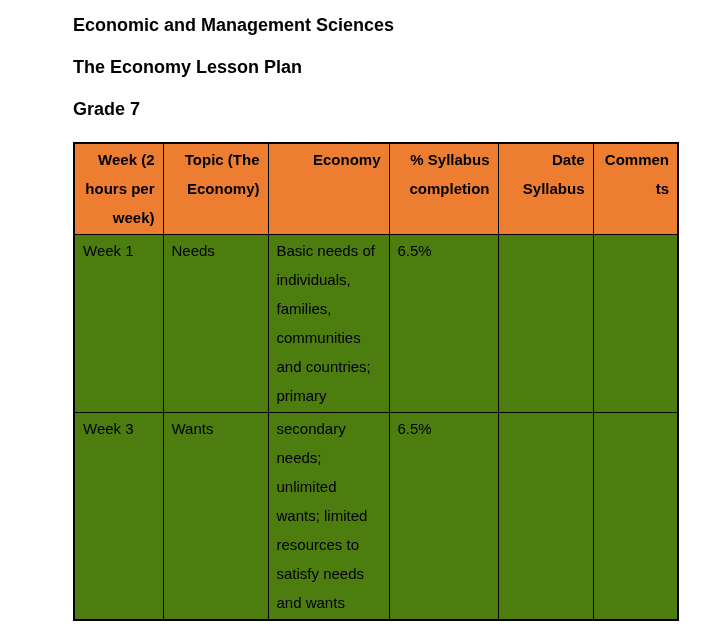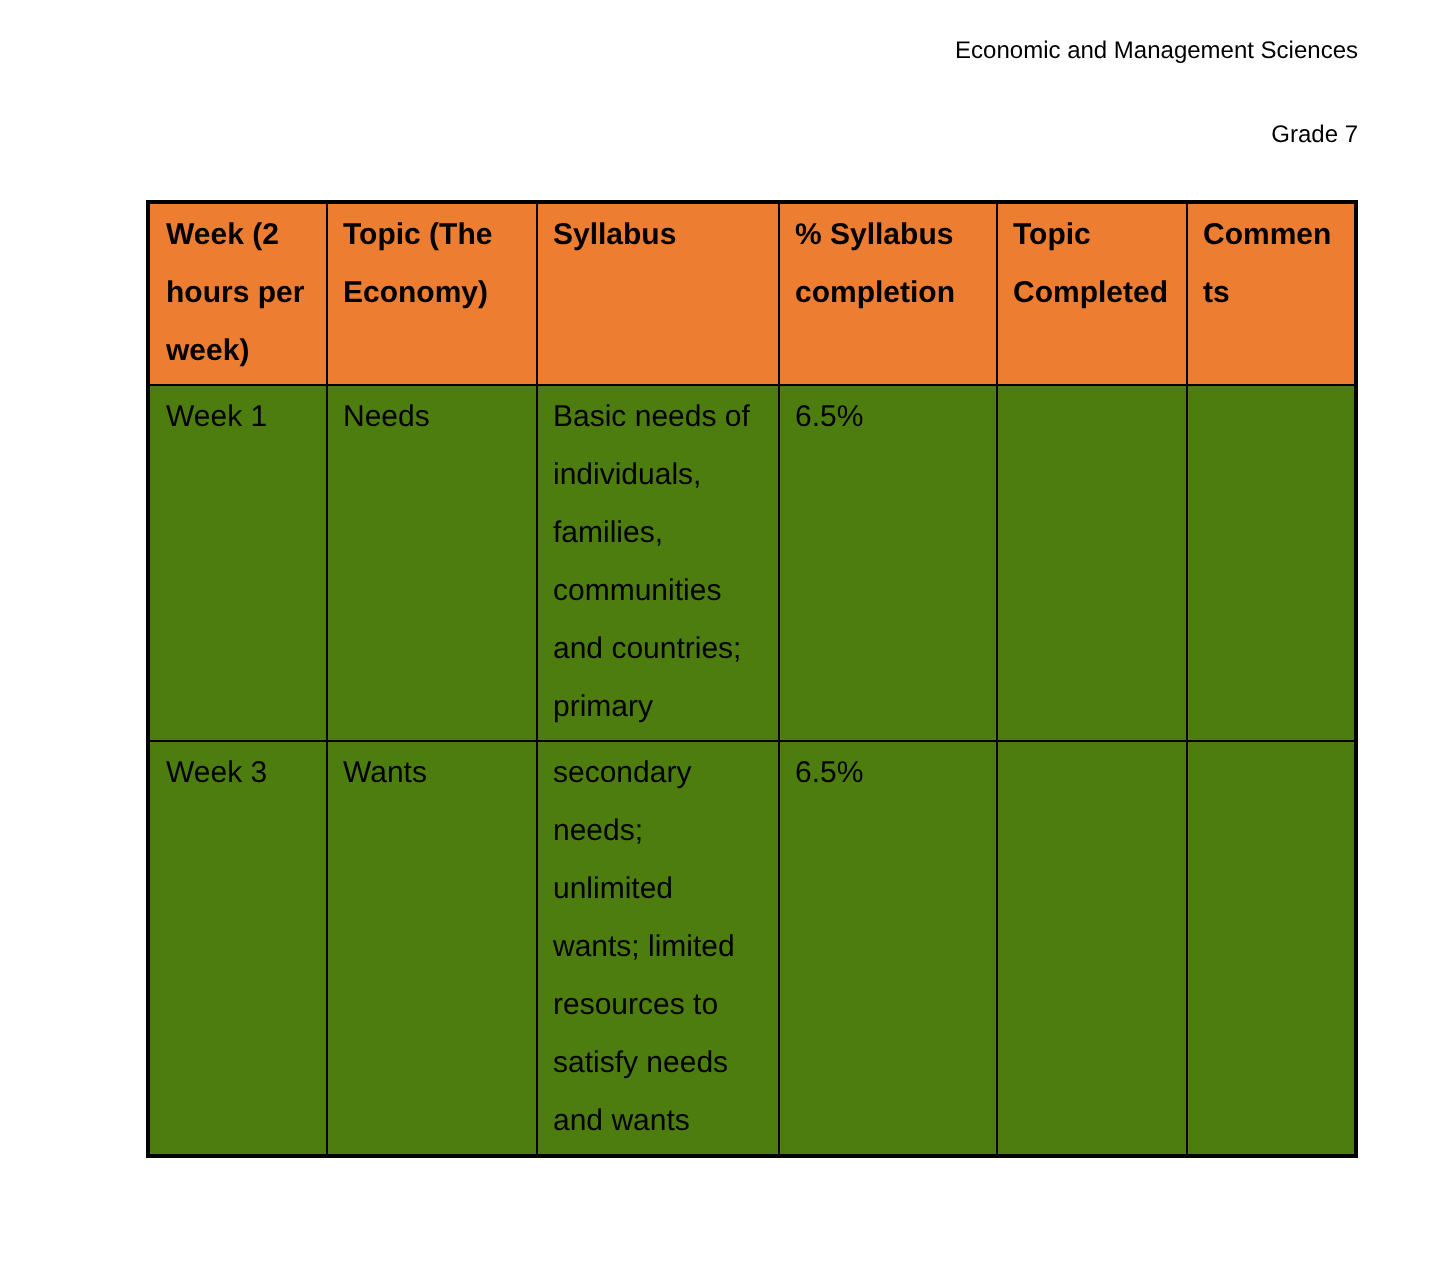--- a/index.html
+++ b/index.html
@@ -11,23 +11,23 @@
     overflow: hidden;
     font-family: "Liberation Sans", sans-serif;
     color: #000000;
   }
   .content {
     box-sizing: content-box;
     padding: 16px 0 0 73px;
     width: 606px;
   }
   .doc-title {
-    text-align: right;
-    font-weight: normal;
-    font-size: 12px;
+    text-align: left;
+    font-weight: bold;
+    font-size: 18px;
     line-height: 18px;
     margin: 0 0 24px 0;
   }
   .doc-title.last {
   }
   table.lesson-table {
     border-collapse: collapse;
     table-layout: fixed;
     width: 604px;
     border: 2px solid #000000;
@@ -38,56 +38,58 @@
     vertical-align: top;
     text-align: left;
     padding: 1px 8px 2px 8px;
     font-size: 15px;
     line-height: 29px;
     word-wrap: break-word;
   }
   .lesson-table th {
     background: #ED7D31;
     font-weight: bold;
+    text-align: right;
   }
   .lesson-table td {
     font-weight: normal;
     background: #4d7c0f;
   }
   col.c-week     { width: 89px;  }
   col.c-topic    { width: 105px; }
   col.c-content  { width: 121px; }
   col.c-syllabus { width: 109px; }
   col.c-date     { width: 95px;  }
   col.c-comments { width: 85px;  }
 </style>
 </head>
 <body>
 
 <div class="content">
 
   <div class="doc-title">Economic and Management Sciences</div>
+  <div class="doc-title">The Economy Lesson Plan</div>
   <div class="doc-title last">Grade 7</div>
 
   <table class="lesson-table">
     <colgroup>
       <col class="c-week">
       <col class="c-topic">
       <col class="c-content">
       <col class="c-syllabus">
       <col class="c-date">
       <col class="c-comments">
     </colgroup>
     <thead>
       <tr>
         <th>Week (2 hours per week)</th>
         <th>Topic (The Economy)</th>
-        <th>Syllabus</th>
+        <th>Economy</th>
         <th>% Syllabus completion</th>
-        <th>Topic Completed</th>
+        <th>Date Syllabus</th>
         <th>Comments</th>
       </tr>
     </thead>
     <tbody>
       <tr>
         <td>Week 1</td>
         <td>Needs</td>
         <td>Basic needs of individuals, families, communities and countries; primary</td>
         <td>6.5%</td>
         <td></td>

